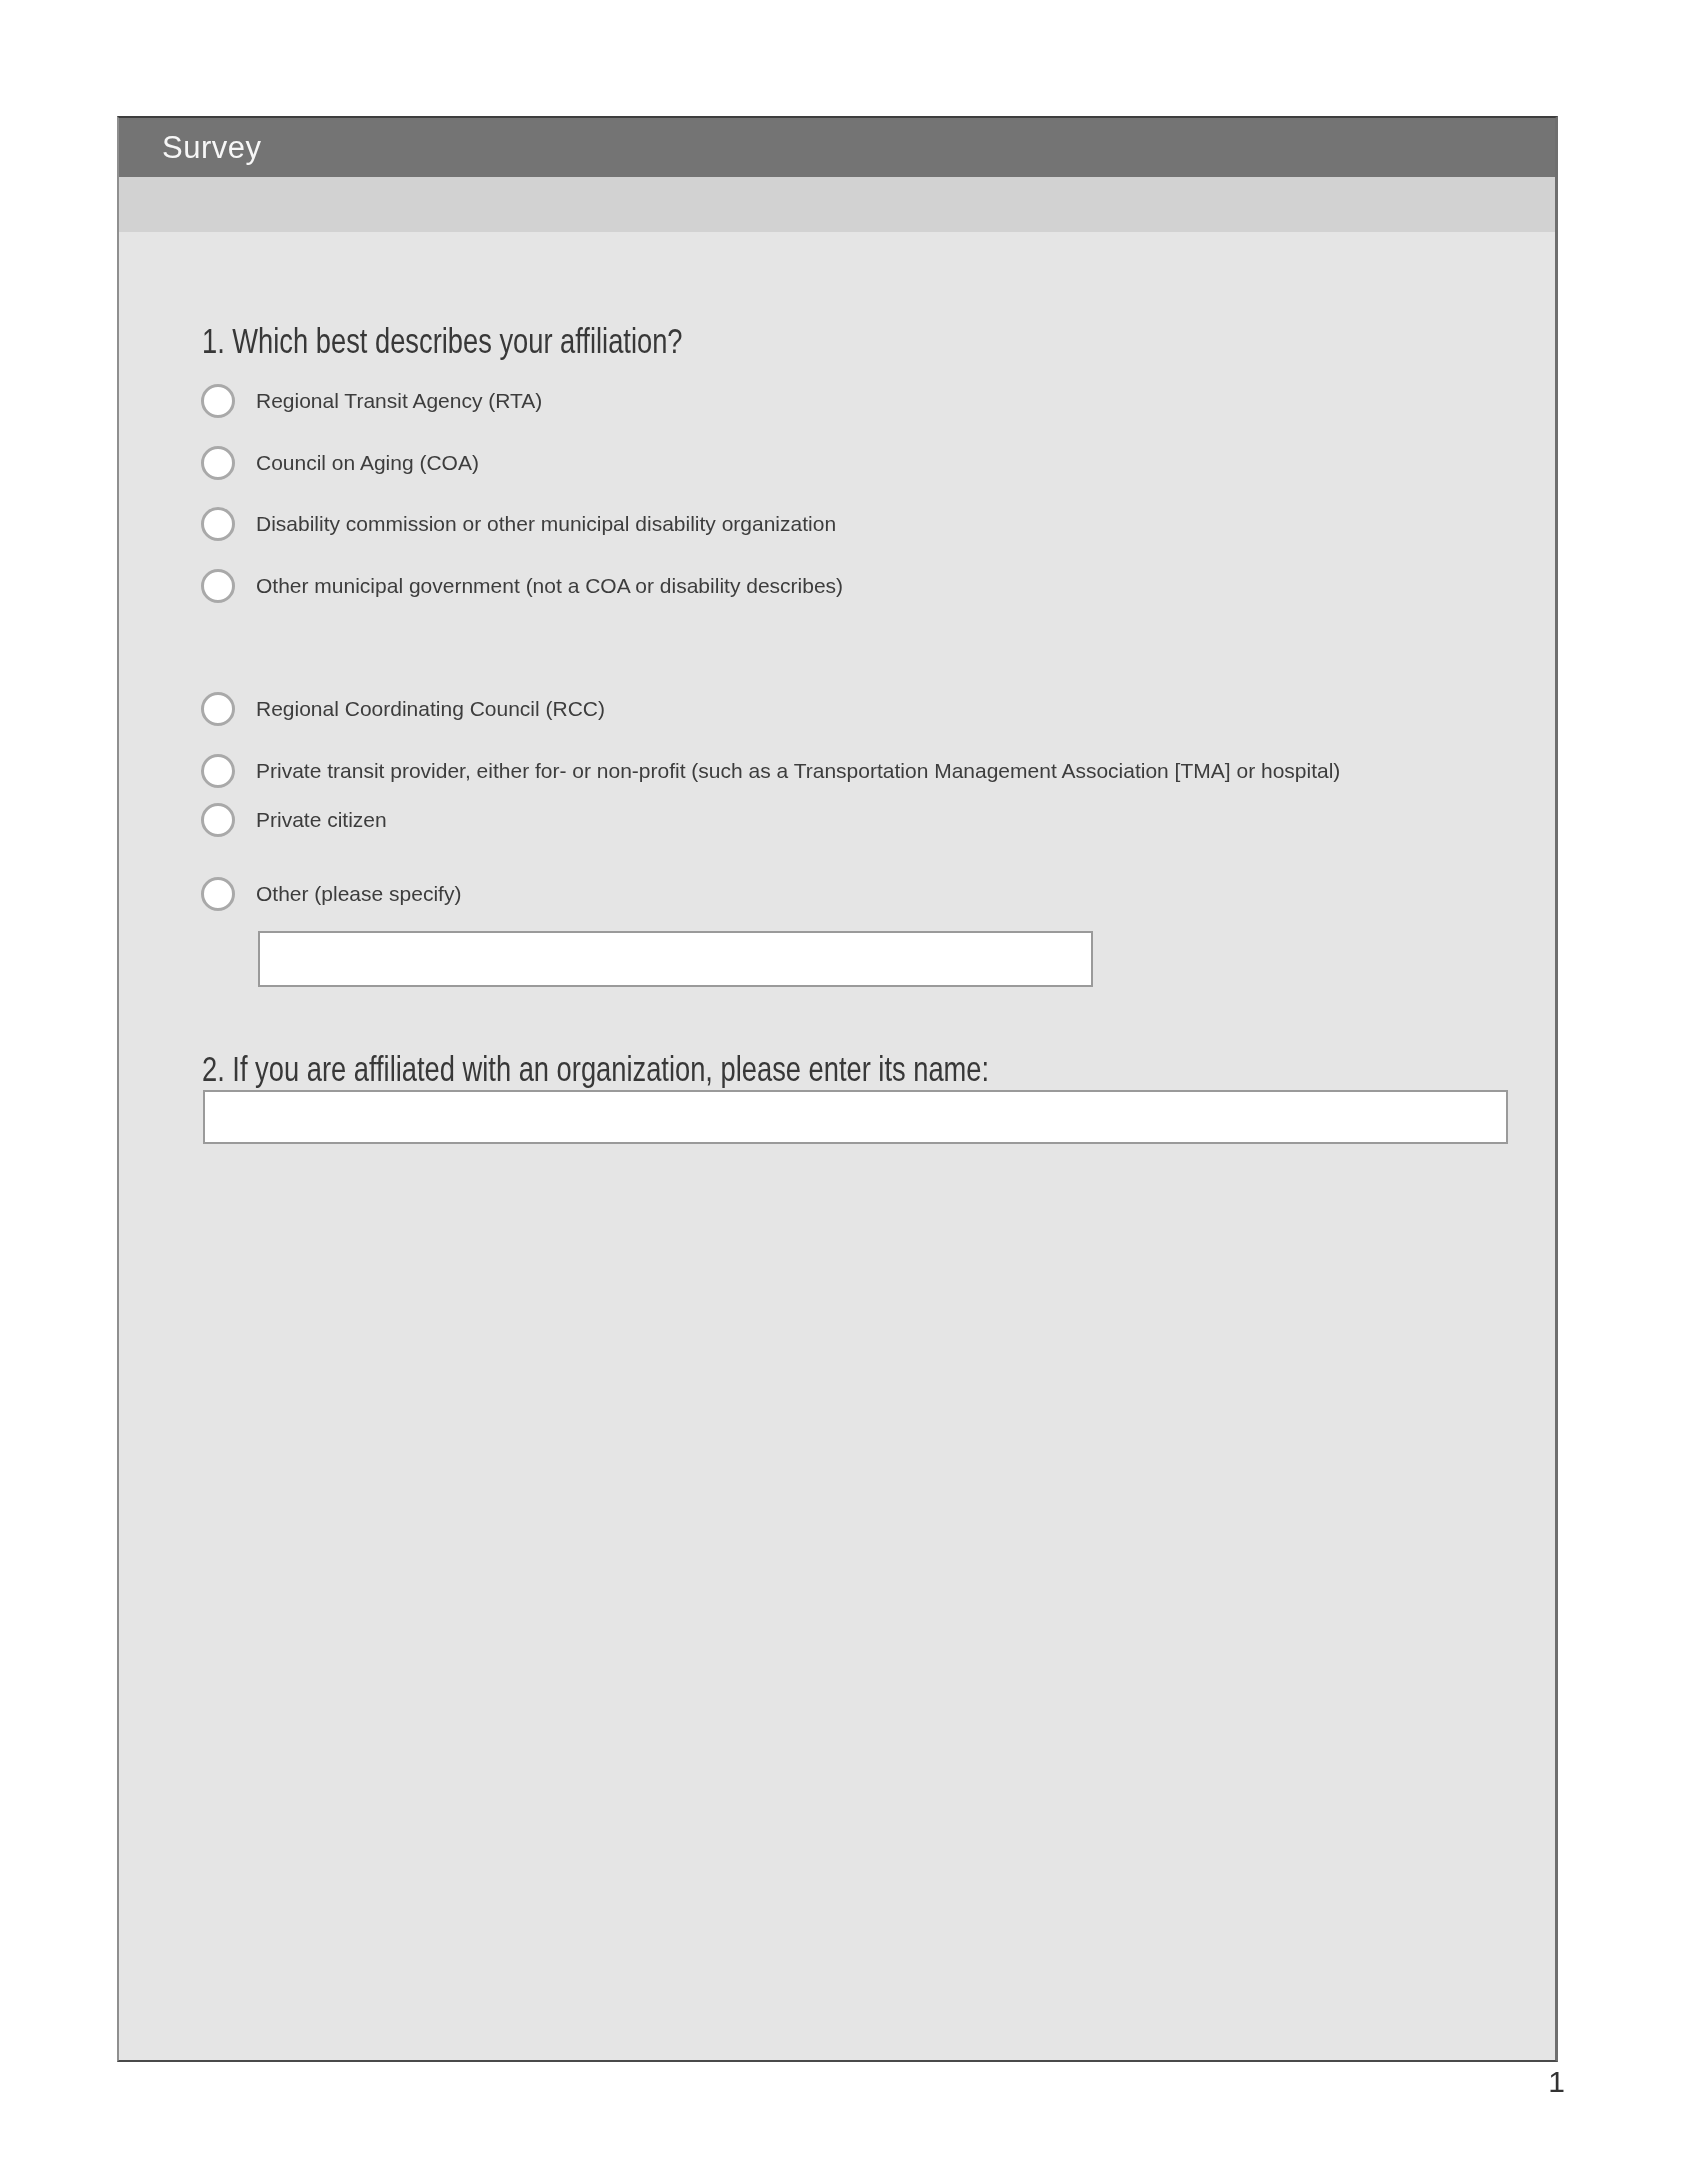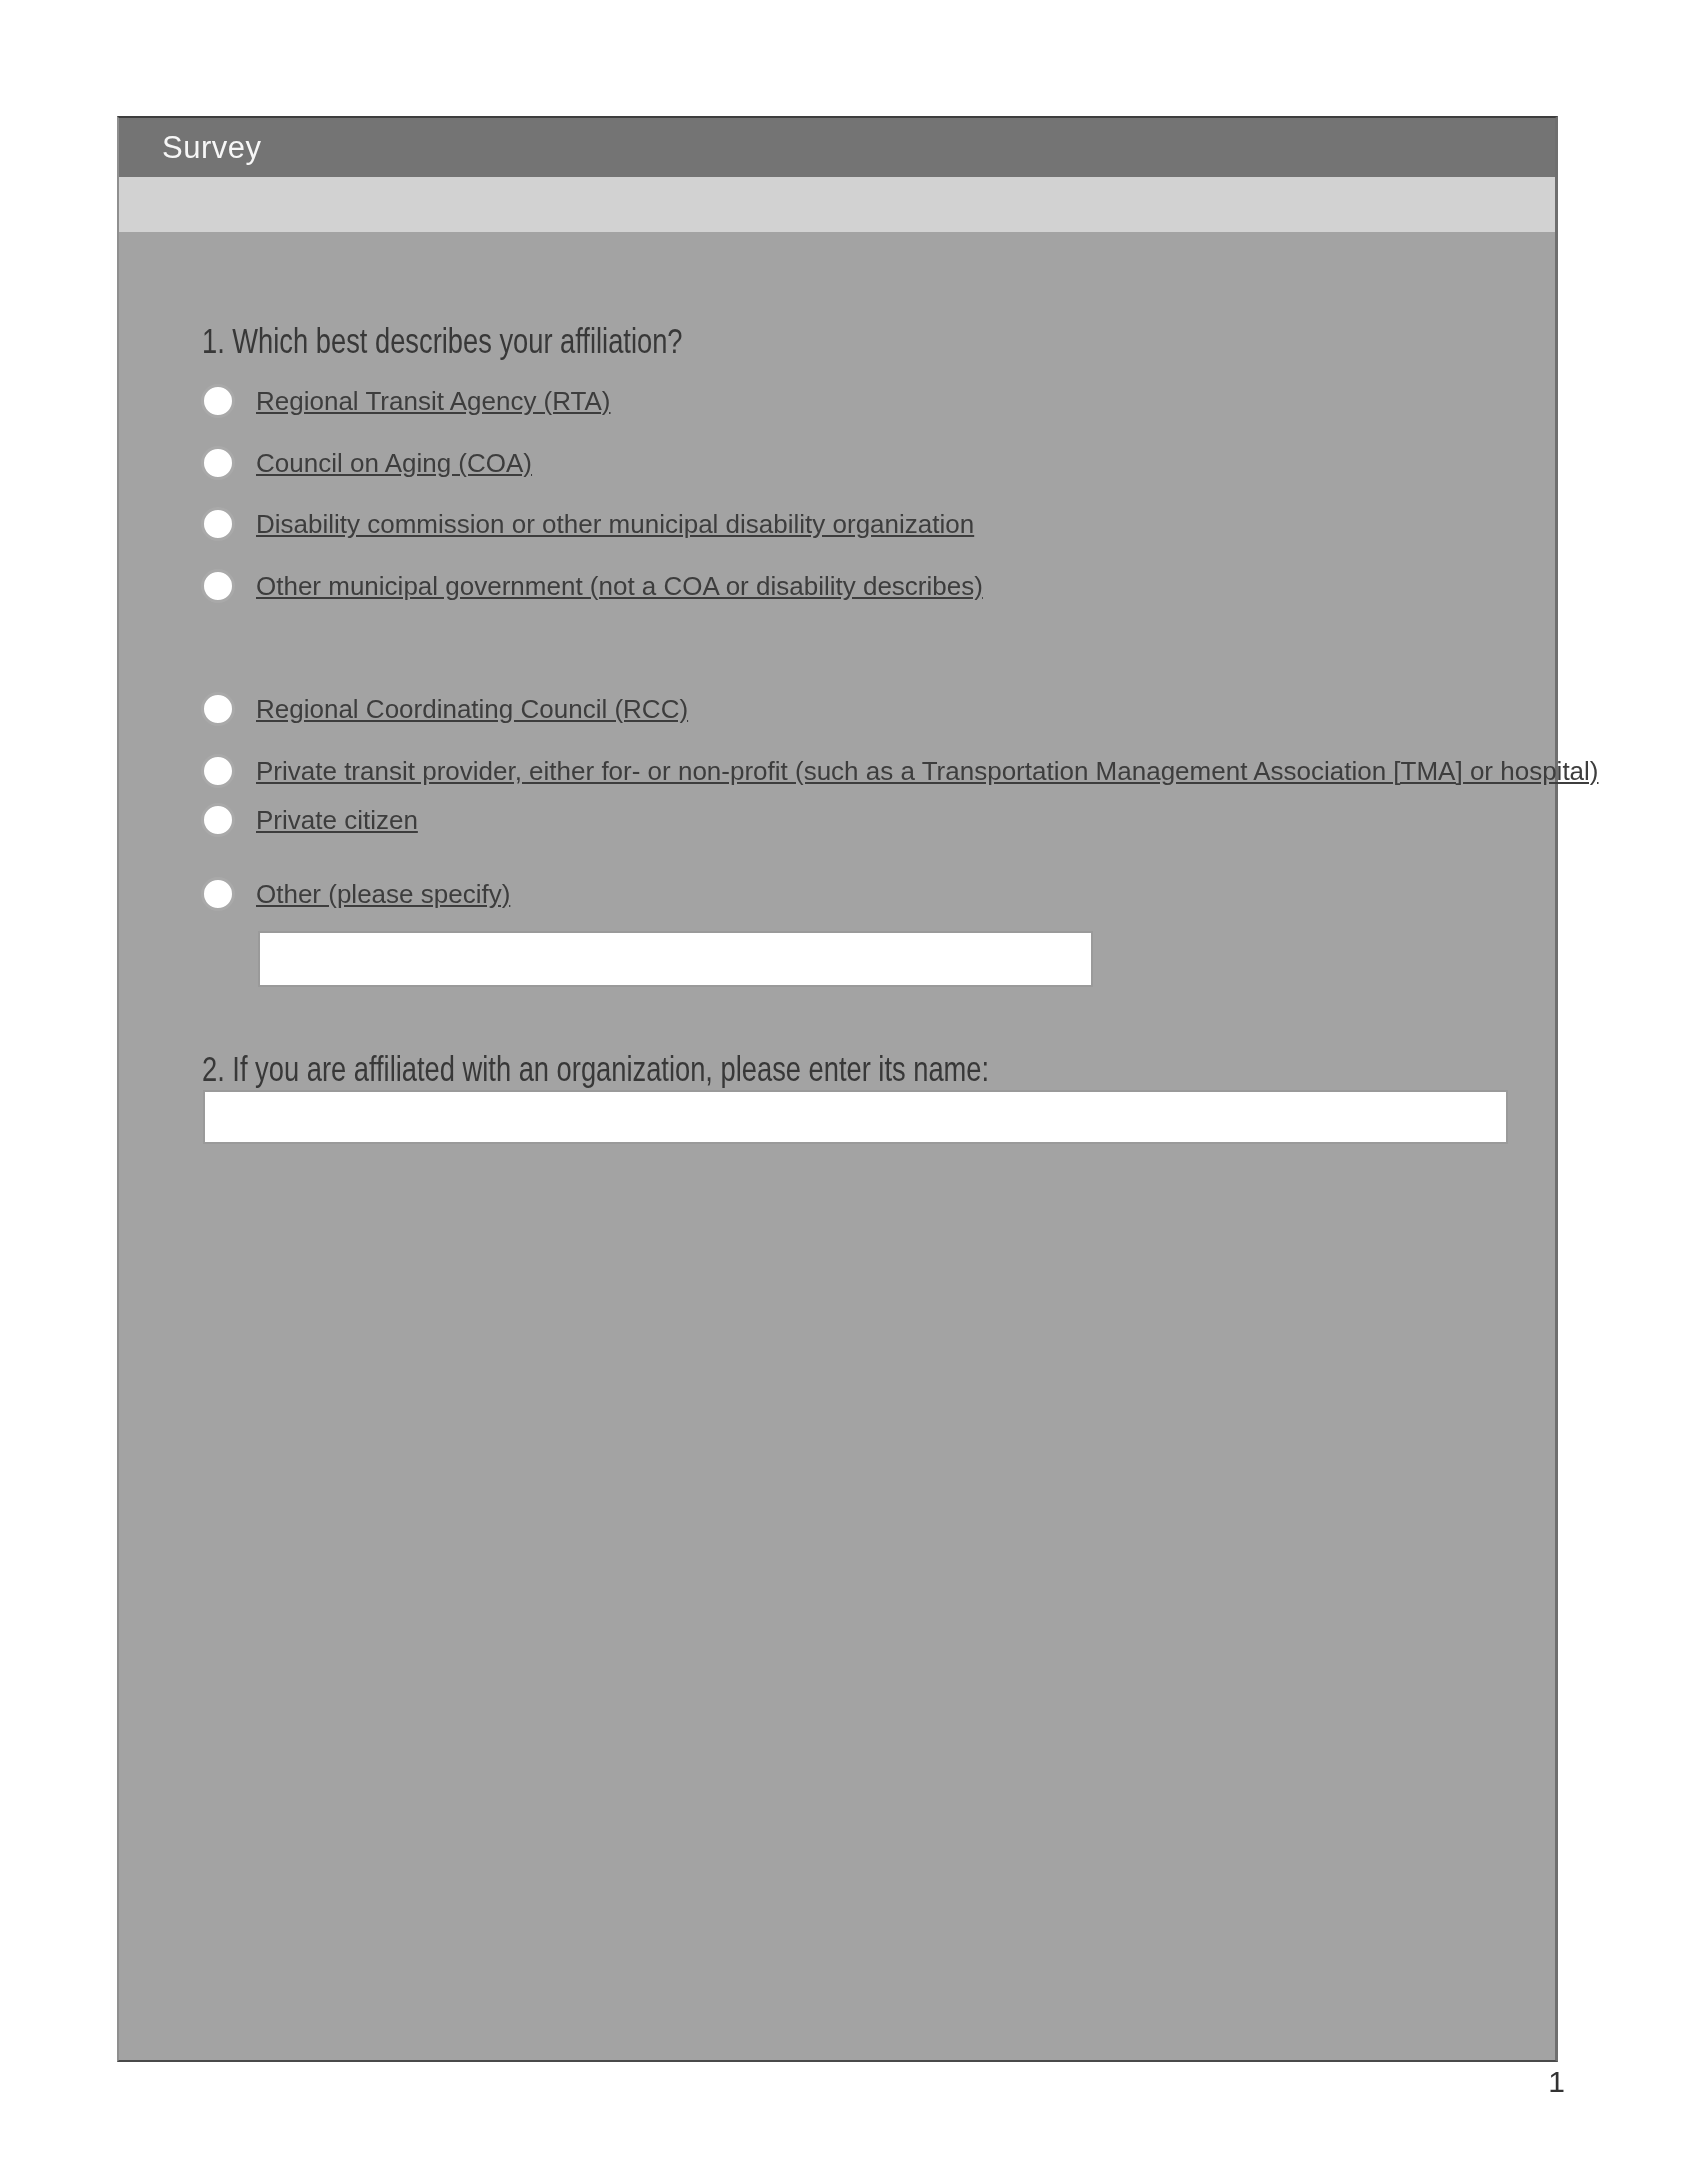--- a/index.html
+++ b/index.html
@@ -15,21 +15,21 @@
     background: #ffffff;
     overflow: hidden;
   }
   .page {
     position: absolute;
     left: 117px;
     top: 116px;
     width: 1441px;
     height: 1946px;
     box-sizing: border-box;
-    background: #a3a3a3;
+    background: #e5e5e5;
     border-top: 2px solid #3d3d3d;
     border-bottom: 2px solid #4a4a4a;
     border-left: 2px solid #8f8f8f;
     border-right: 3px solid #6f6f6f;
   }
   .header-bar {
     position: absolute;
     left: 0; top: 0;
     width: 100%;
     height: 59px;
@@ -78,24 +78,23 @@
     box-sizing: border-box;
     width: 34px;
     height: 34px;
     border: 3px solid #a9a9a9;
     border-radius: 50%;
     background: #ffffff;
     margin-right: 21px;
     flex: 0 0 auto;
   }
   .option-label {
-    font-size: 26px;
+    font-size: 21px;
     color: #3d3d3d;
     white-space: nowrap;
-    text-decoration: underline;
   }
   .text-input {
     position: absolute;
     box-sizing: border-box;
     border: 2px solid #9a9a9a;
     border-radius: 0;
     background: #ffffff;
     font-family: "Liberation Sans", sans-serif;
     font-size: 23px;
     color: #333333;

